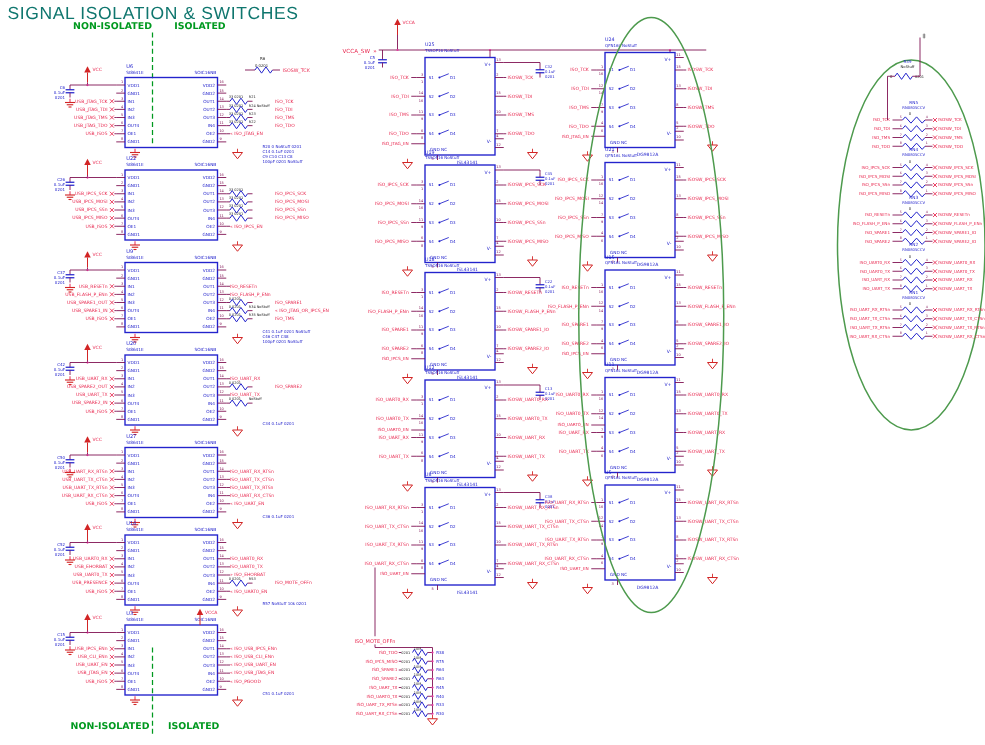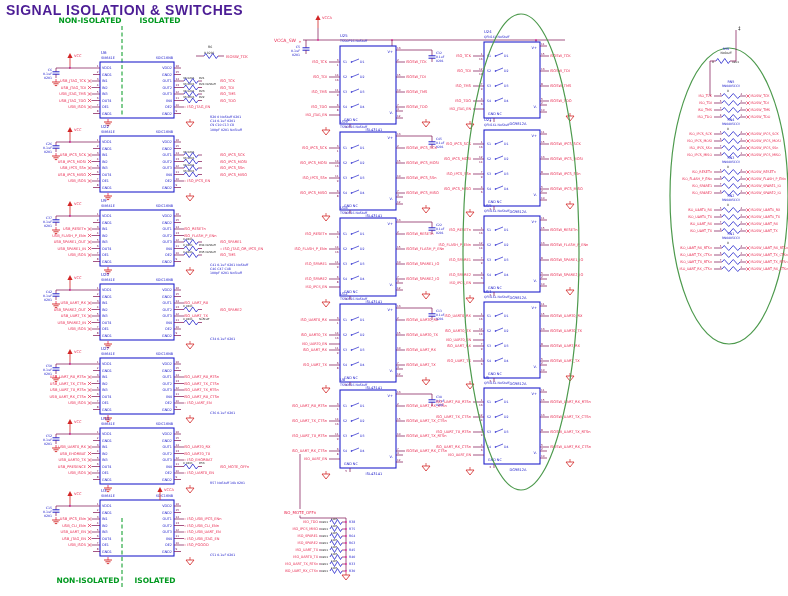--- a/index.html
+++ b/index.html
@@ -1,19 +1,19 @@
 <!DOCTYPE html>
 <html><head>
 <meta charset="utf-8">
 <style>
   html,body{margin:0;padding:0;background:#ffffff;}
   #stage{position:relative;width:788px;height:596px;background:#ffffff;overflow:hidden;
          font-family:"Liberation Sans","DejaVu Sans",sans-serif;}
-  #title{position:absolute;top:2px;left:6px;font-size:14px;font-weight:bold;
-         color:#4c1d95;letter-spacing:0.5px;text-align:center;}
+  #title{position:absolute;top:2px;left:6px;font-size:14px;font-weight:normal;
+         color:#0f766e;letter-spacing:0.5px;text-align:center;}
   svg text{font-family:"DejaVu Sans","Liberation Sans",sans-serif;}
 </style>
 </head>
 <body>
 
 <div id="stage">
   <div id="title">SIGNAL ISOLATION &amp; SWITCHES</div>
   <svg id="sch" width="788" height="596" viewBox="0 0 788 596" xmlns="http://www.w3.org/2000/svg">
       <g>
         <text x="90" y="23" font-size="7.5" fill="#00991f" text-anchor="middle" font-weight="bold">NON-ISOLATED</text>

